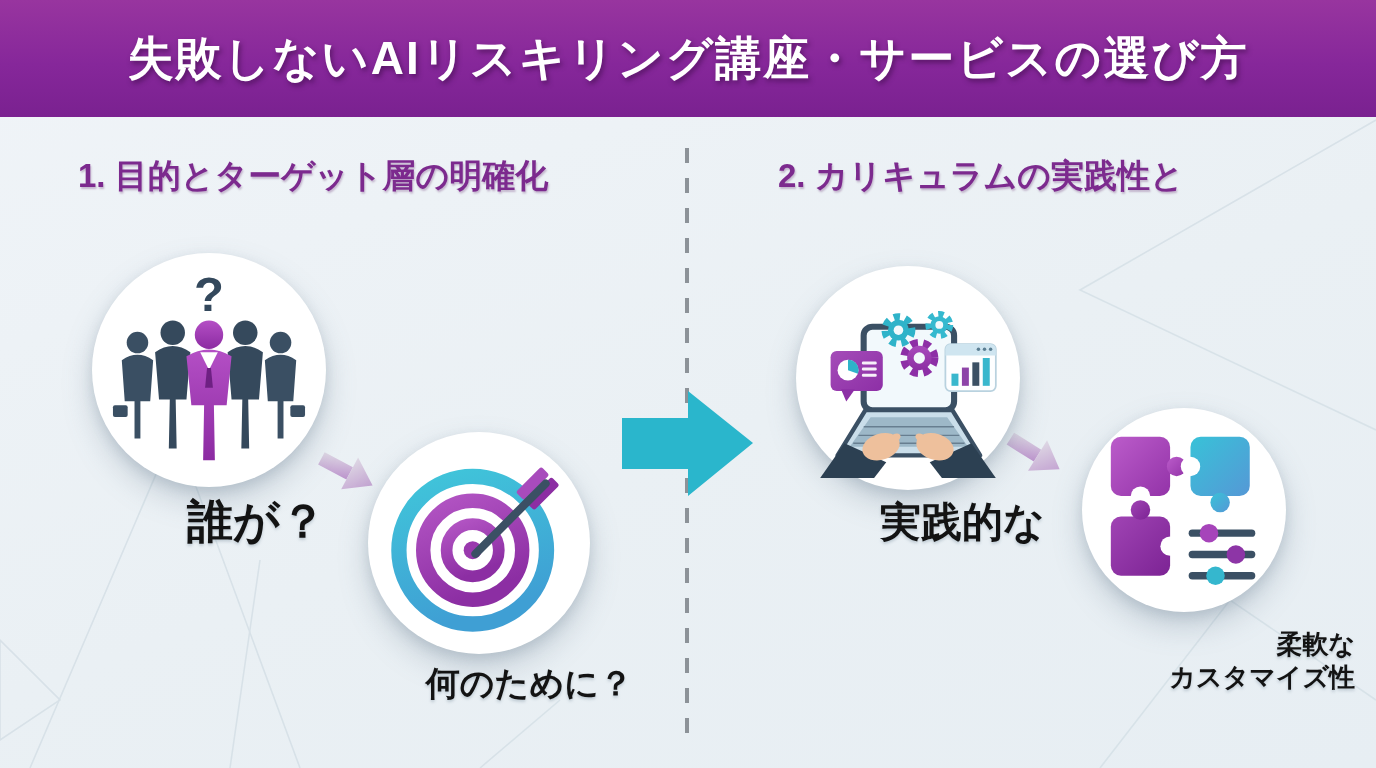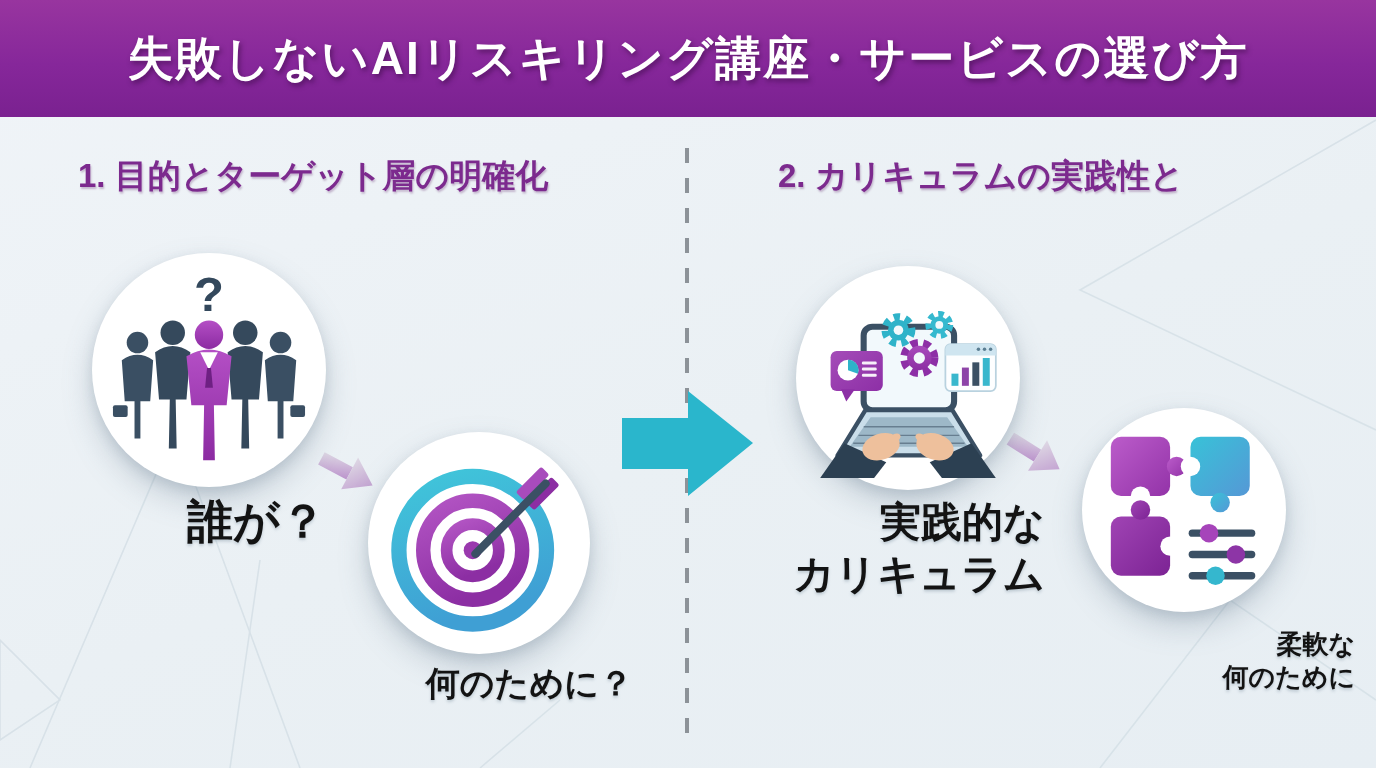--- a/index.html
+++ b/index.html
@@ -232,21 +232,20 @@
         <ellipse cx="84" cy="194" rx="22" ry="15" fill="#eec09c" transform="rotate(-18 84 194)"></ellipse>
         <ellipse cx="100" cy="184" rx="7" ry="4.5" fill="#eec09c" transform="rotate(-30 100 184)"></ellipse>
         <path d="M216,230 L188,190 L140,212 L154,230 Z" fill="#2c4052"></path>
         <ellipse cx="146" cy="194" rx="22" ry="15" fill="#eec09c" transform="rotate(18 146 194)"></ellipse>
         <ellipse cx="130" cy="184" rx="7" ry="4.5" fill="#eec09c" transform="rotate(30 130 184)"></ellipse>
       </g>
     </svg>
   </div>
   <div class="step-label label-practical">
     <div>実践的な</div>
-    <div>カリキュラム</div>
   </div>
 
   <svg class="small-arrow small-arrow-2" width="70" height="60" viewBox="0 0 70 60">
     <defs>
       <linearGradient id="lav2" x1="0" y1="0" x2="1" y2="1">
         <stop offset="0" stop-color="#ded8e4"></stop>
           <stop offset="1" stop-color="#bb93cc"></stop>
       </linearGradient>
     </defs>
     <g transform="rotate(32 35 30)">
@@ -295,16 +294,16 @@
         <circle cx="122" cy="120" r="10" fill="#a644ba"></circle>
         <rect x="100" y="139" width="72" height="8" rx="4" fill="#3b5064"></rect>
         <circle cx="151" cy="143" r="10" fill="#8d35a6"></circle>
         <rect x="100" y="162" width="72" height="8" rx="4" fill="#3b5064"></rect>
         <circle cx="129" cy="166" r="10" fill="#35b7ce"></circle>
       </g>
     </svg>
   </div>
   <div class="step-label label-flexible">
     <div>柔軟な</div>
-    <div>何のために</div>
+    <div>カスタマイズ性</div>
   </div>
 
 </div>
 
 </body></html>

